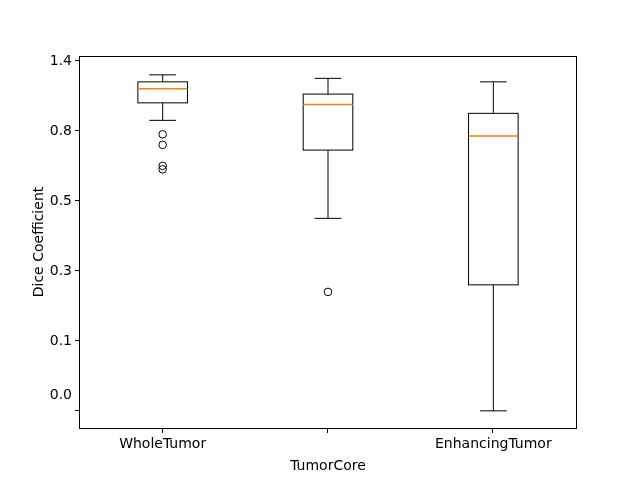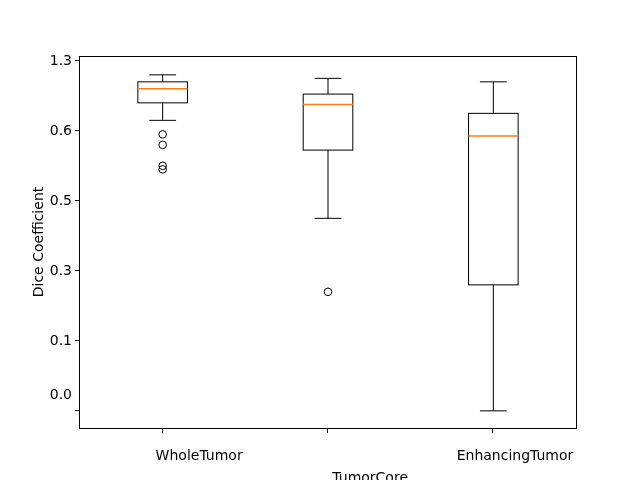--- a/index.html
+++ b/index.html
@@ -37,24 +37,23 @@
     position: absolute;
     width: 46px;
     left: 26px;
     text-align: right;
     font-size: 14px;
     line-height: 17px;
   }
   .xtick-label {
     position: absolute;
     width: 160px;
-    text-align: right;
+    text-align: center;
     font-size: 14px;
     line-height: 17px;
-    margin-top: 12px;
   }
   .tick-mark {
     position: absolute;
     background: #000000;
   }
 </style>
 </head>
 <body>
 
 <div class="figure">
@@ -97,23 +96,23 @@
   <div id="y-axis">
       <div class="tick-mark" style="left: 75px; top: 410px; width: 4px; height: 1px;"></div>
       <div class="ytick-label" style="top: 386px;">0.0</div>
       <div class="tick-mark" style="left: 75px; top: 340px; width: 4px; height: 1px;"></div>
       <div class="ytick-label" style="top: 332.35px;">0.1</div>
       <div class="tick-mark" style="left: 75px; top: 270px; width: 4px; height: 1px;"></div>
       <div class="ytick-label" style="top: 262.35px;">0.3</div>
       <div class="tick-mark" style="left: 75px; top: 200px; width: 4px; height: 1px;"></div>
       <div class="ytick-label" style="top: 192.35px;">0.5</div>
       <div class="tick-mark" style="left: 75px; top: 130px; width: 4px; height: 1px;"></div>
-      <div class="ytick-label" style="top: 122.35px;">0.6</div>
+      <div class="ytick-label" style="top: 122.35px;">0.8</div>
       <div class="tick-mark" style="left: 75px; top: 60px; width: 4px; height: 1px;"></div>
-      <div class="ytick-label" style="top: 52.35px;">1.3</div>
+      <div class="ytick-label" style="top: 52.35px;">1.4</div>
     </div>
   <div id="x-axis">
       <div class="tick-mark" style="left: 162px; top: 429px; width: 1px; height: 4px;"></div>
       <div class="xtick-label" style="left: 82.6667px; top: 435px;">WholeTumor</div>
       <div class="tick-mark" style="left: 327px; top: 429px; width: 1px; height: 4px;"></div>
       <div class="xtick-label" style="left: 248px; top: 457px;">TumorCore</div>
       <div class="tick-mark" style="left: 492px; top: 429px; width: 1px; height: 4px;"></div>
       <div class="xtick-label" style="left: 413.333px; top: 435px;">EnhancingTumor</div>
     </div>
 </div>

